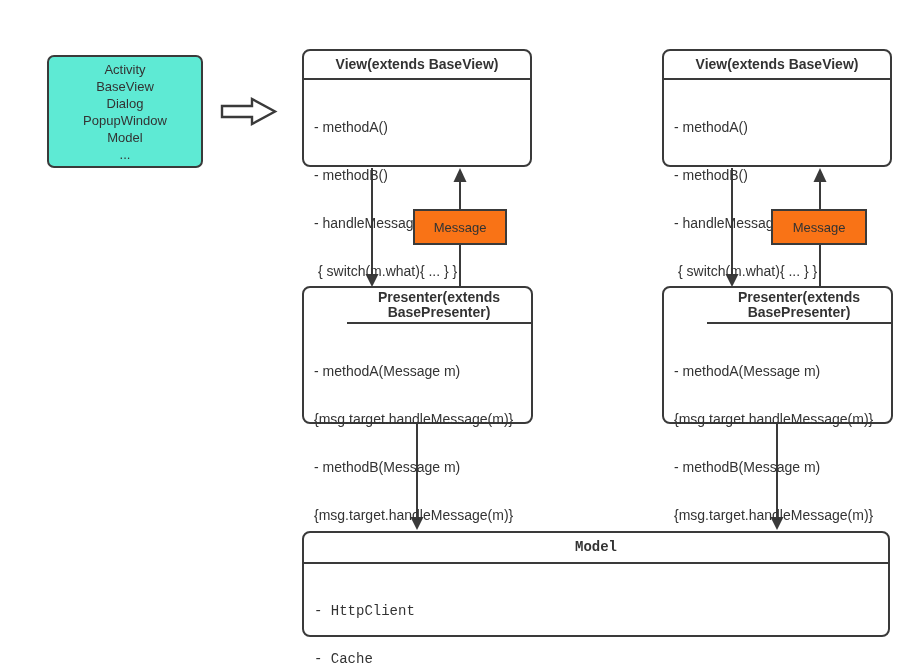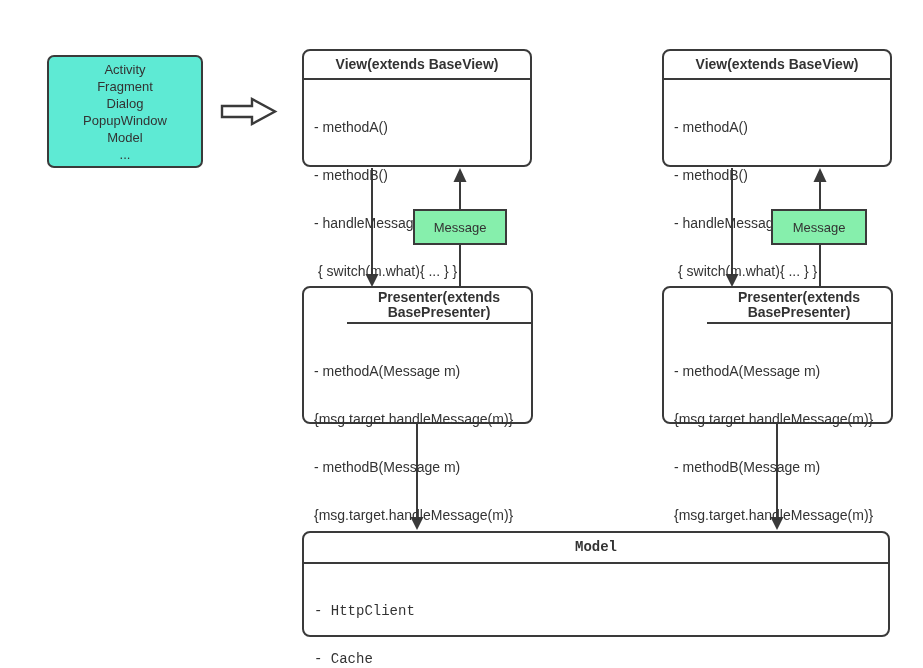--- a/index.html
+++ b/index.html
@@ -61,21 +61,21 @@
     padding: 7px 6px 0 10px;
     font-size: 14px;
     line-height: 16px;
     white-space: pre;
   }
   .uml-body .member.indent { padding-left: 4px; }
   
   .message-box {
     position: absolute;
     border: 2px solid #3a3a3a;
-    background: #86efac;
+    background: #f97316;
     box-sizing: border-box;
     display: flex;
     align-items: center;
     justify-content: center;
     font-size: 13px;
   }
 </style>
 </head>
 <body>
 
@@ -115,21 +115,21 @@
       </g>
     </g>
 
     <g>
       <polygon points="222,106 252,106 252,99 275,111.5 252,124 252,117 222,117" fill="#ffffff" stroke="#3a3a3a" stroke-width="2.4" stroke-linejoin="miter"></polygon>
     </g>
   </svg>
 
   <div class="platform-box">
     <div>Activity</div>
-    <div>Fragment</div>
+    <div>BaseView</div>
     <div>Dialog</div>
     <div>PopupWindow</div>
     <div>Model</div>
     <div>...</div>
   </div>
 
   <div class="uml-box view" style="left:302px; top:49px; width:230px; height:118px;">
     <div class="uml-title">View(extends BaseView)</div>
     <div class="uml-body">
       <div class="member">- methodA()</div>

